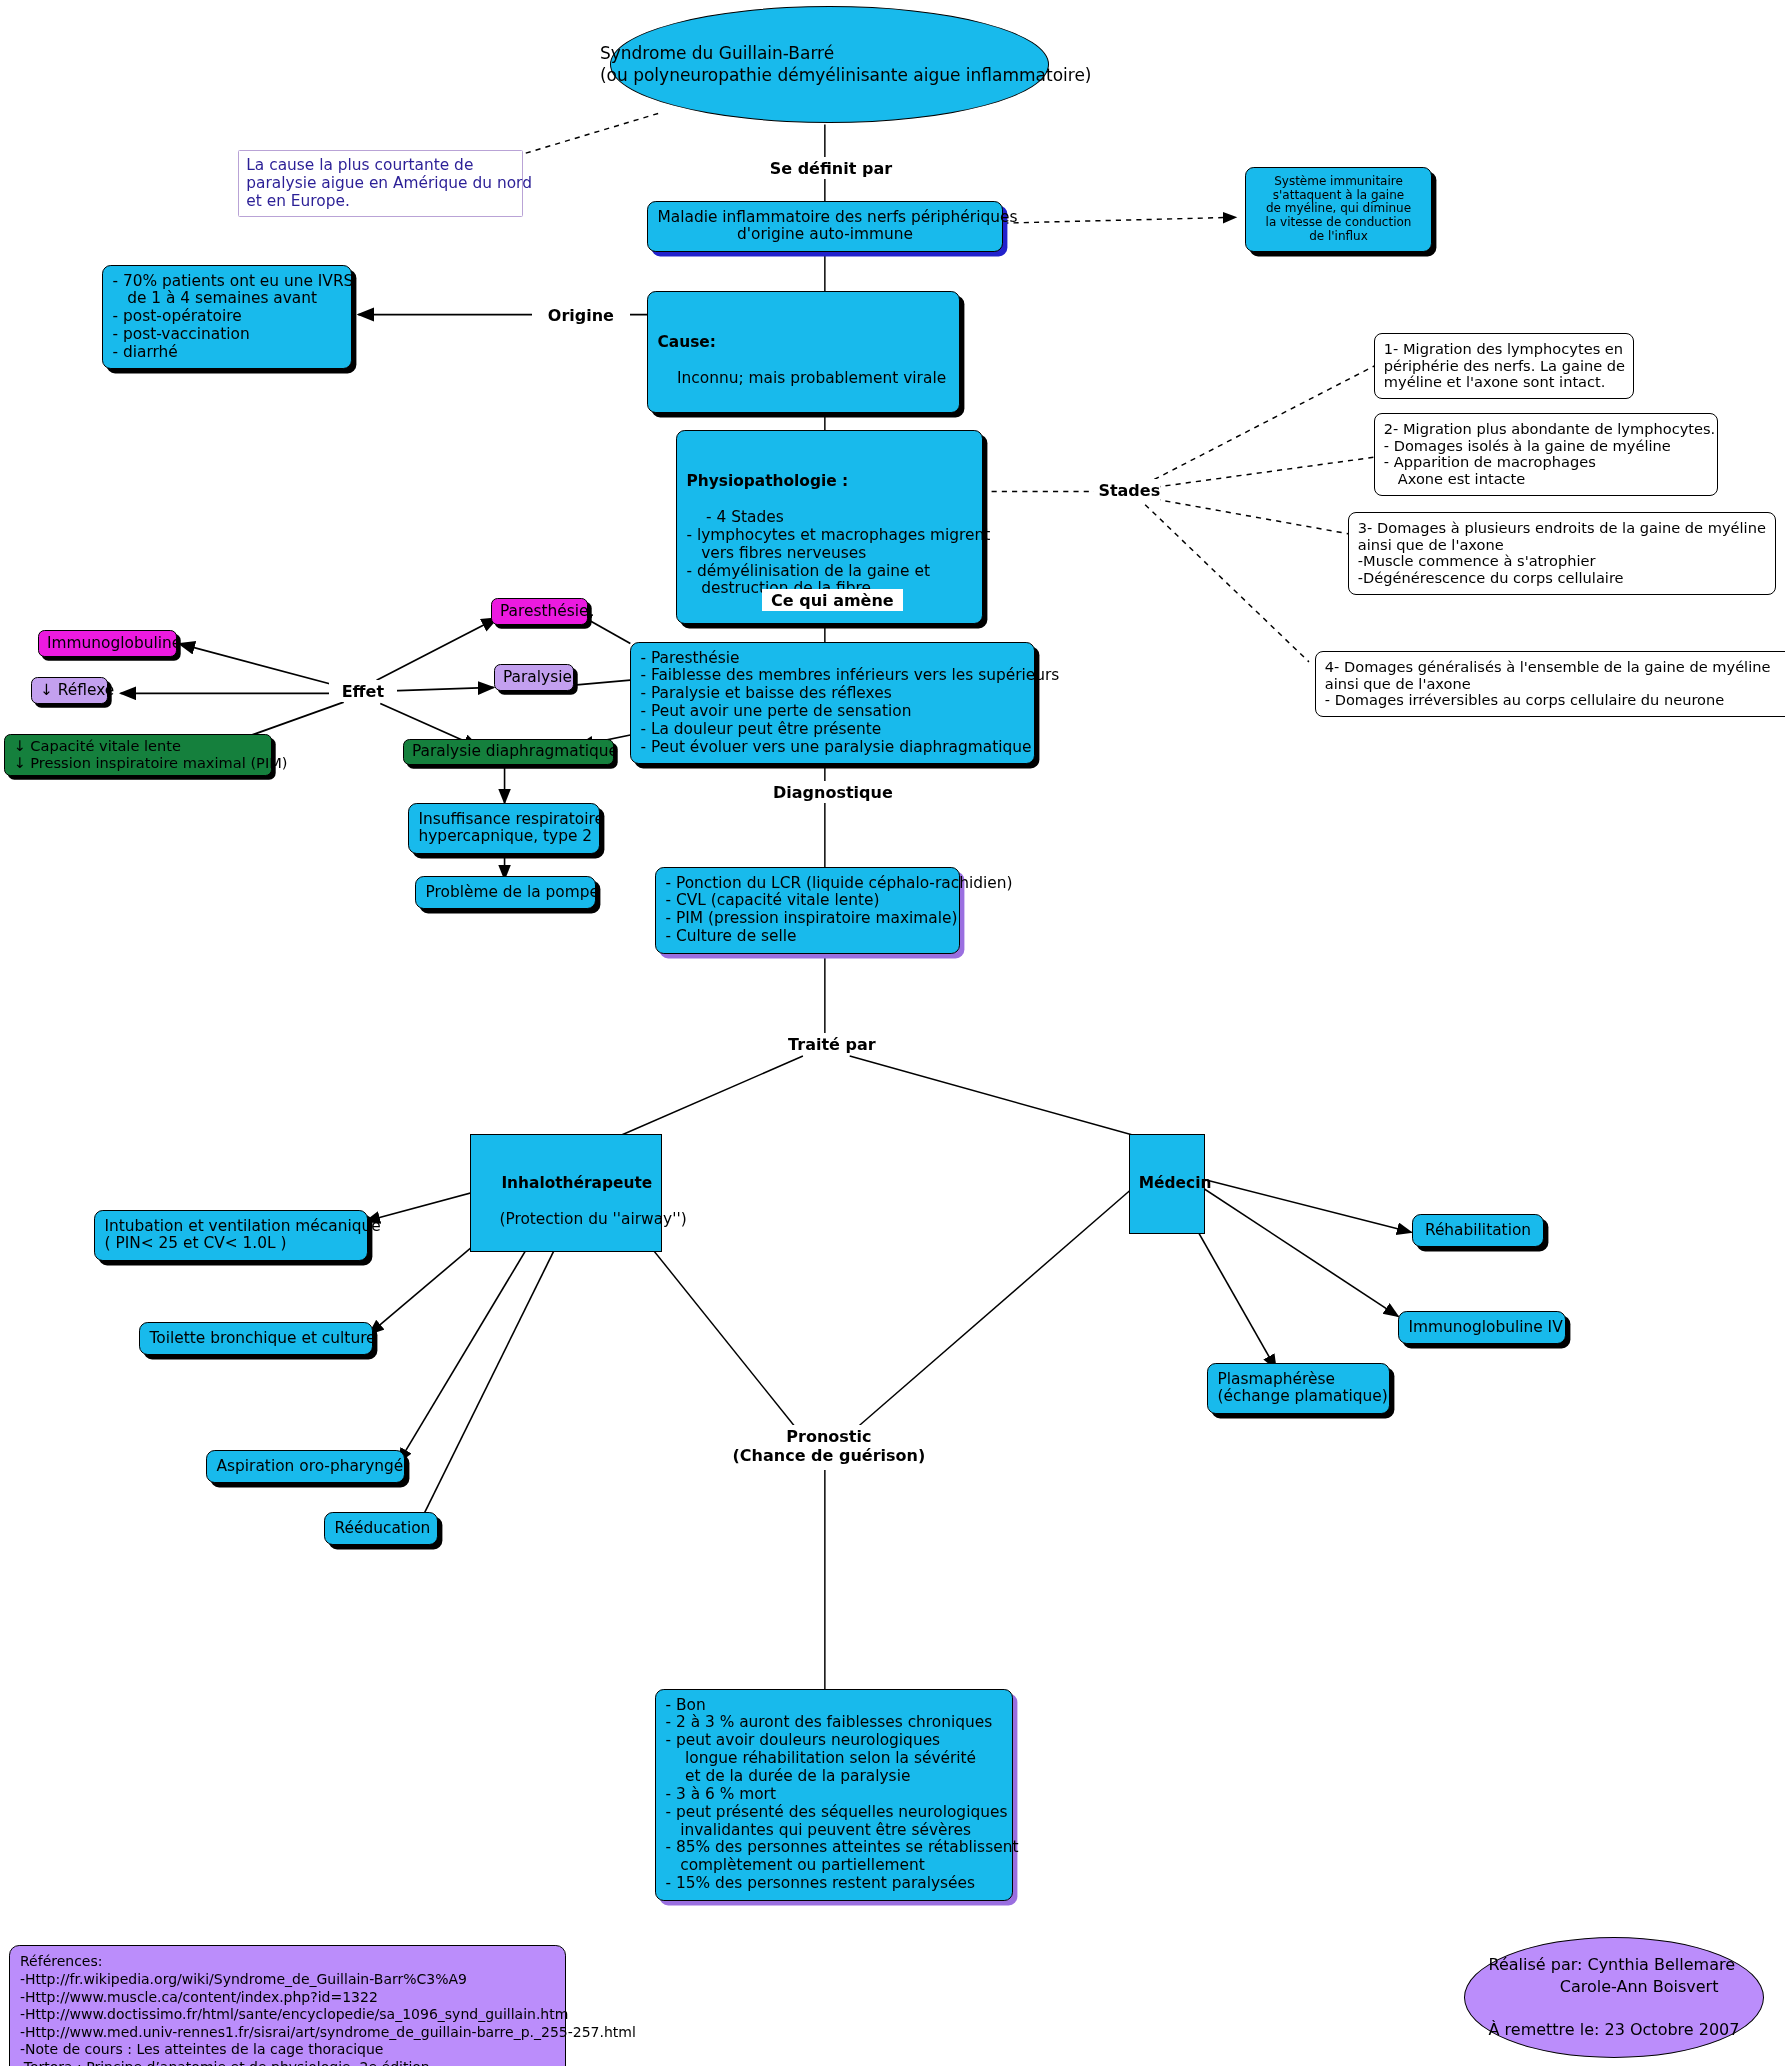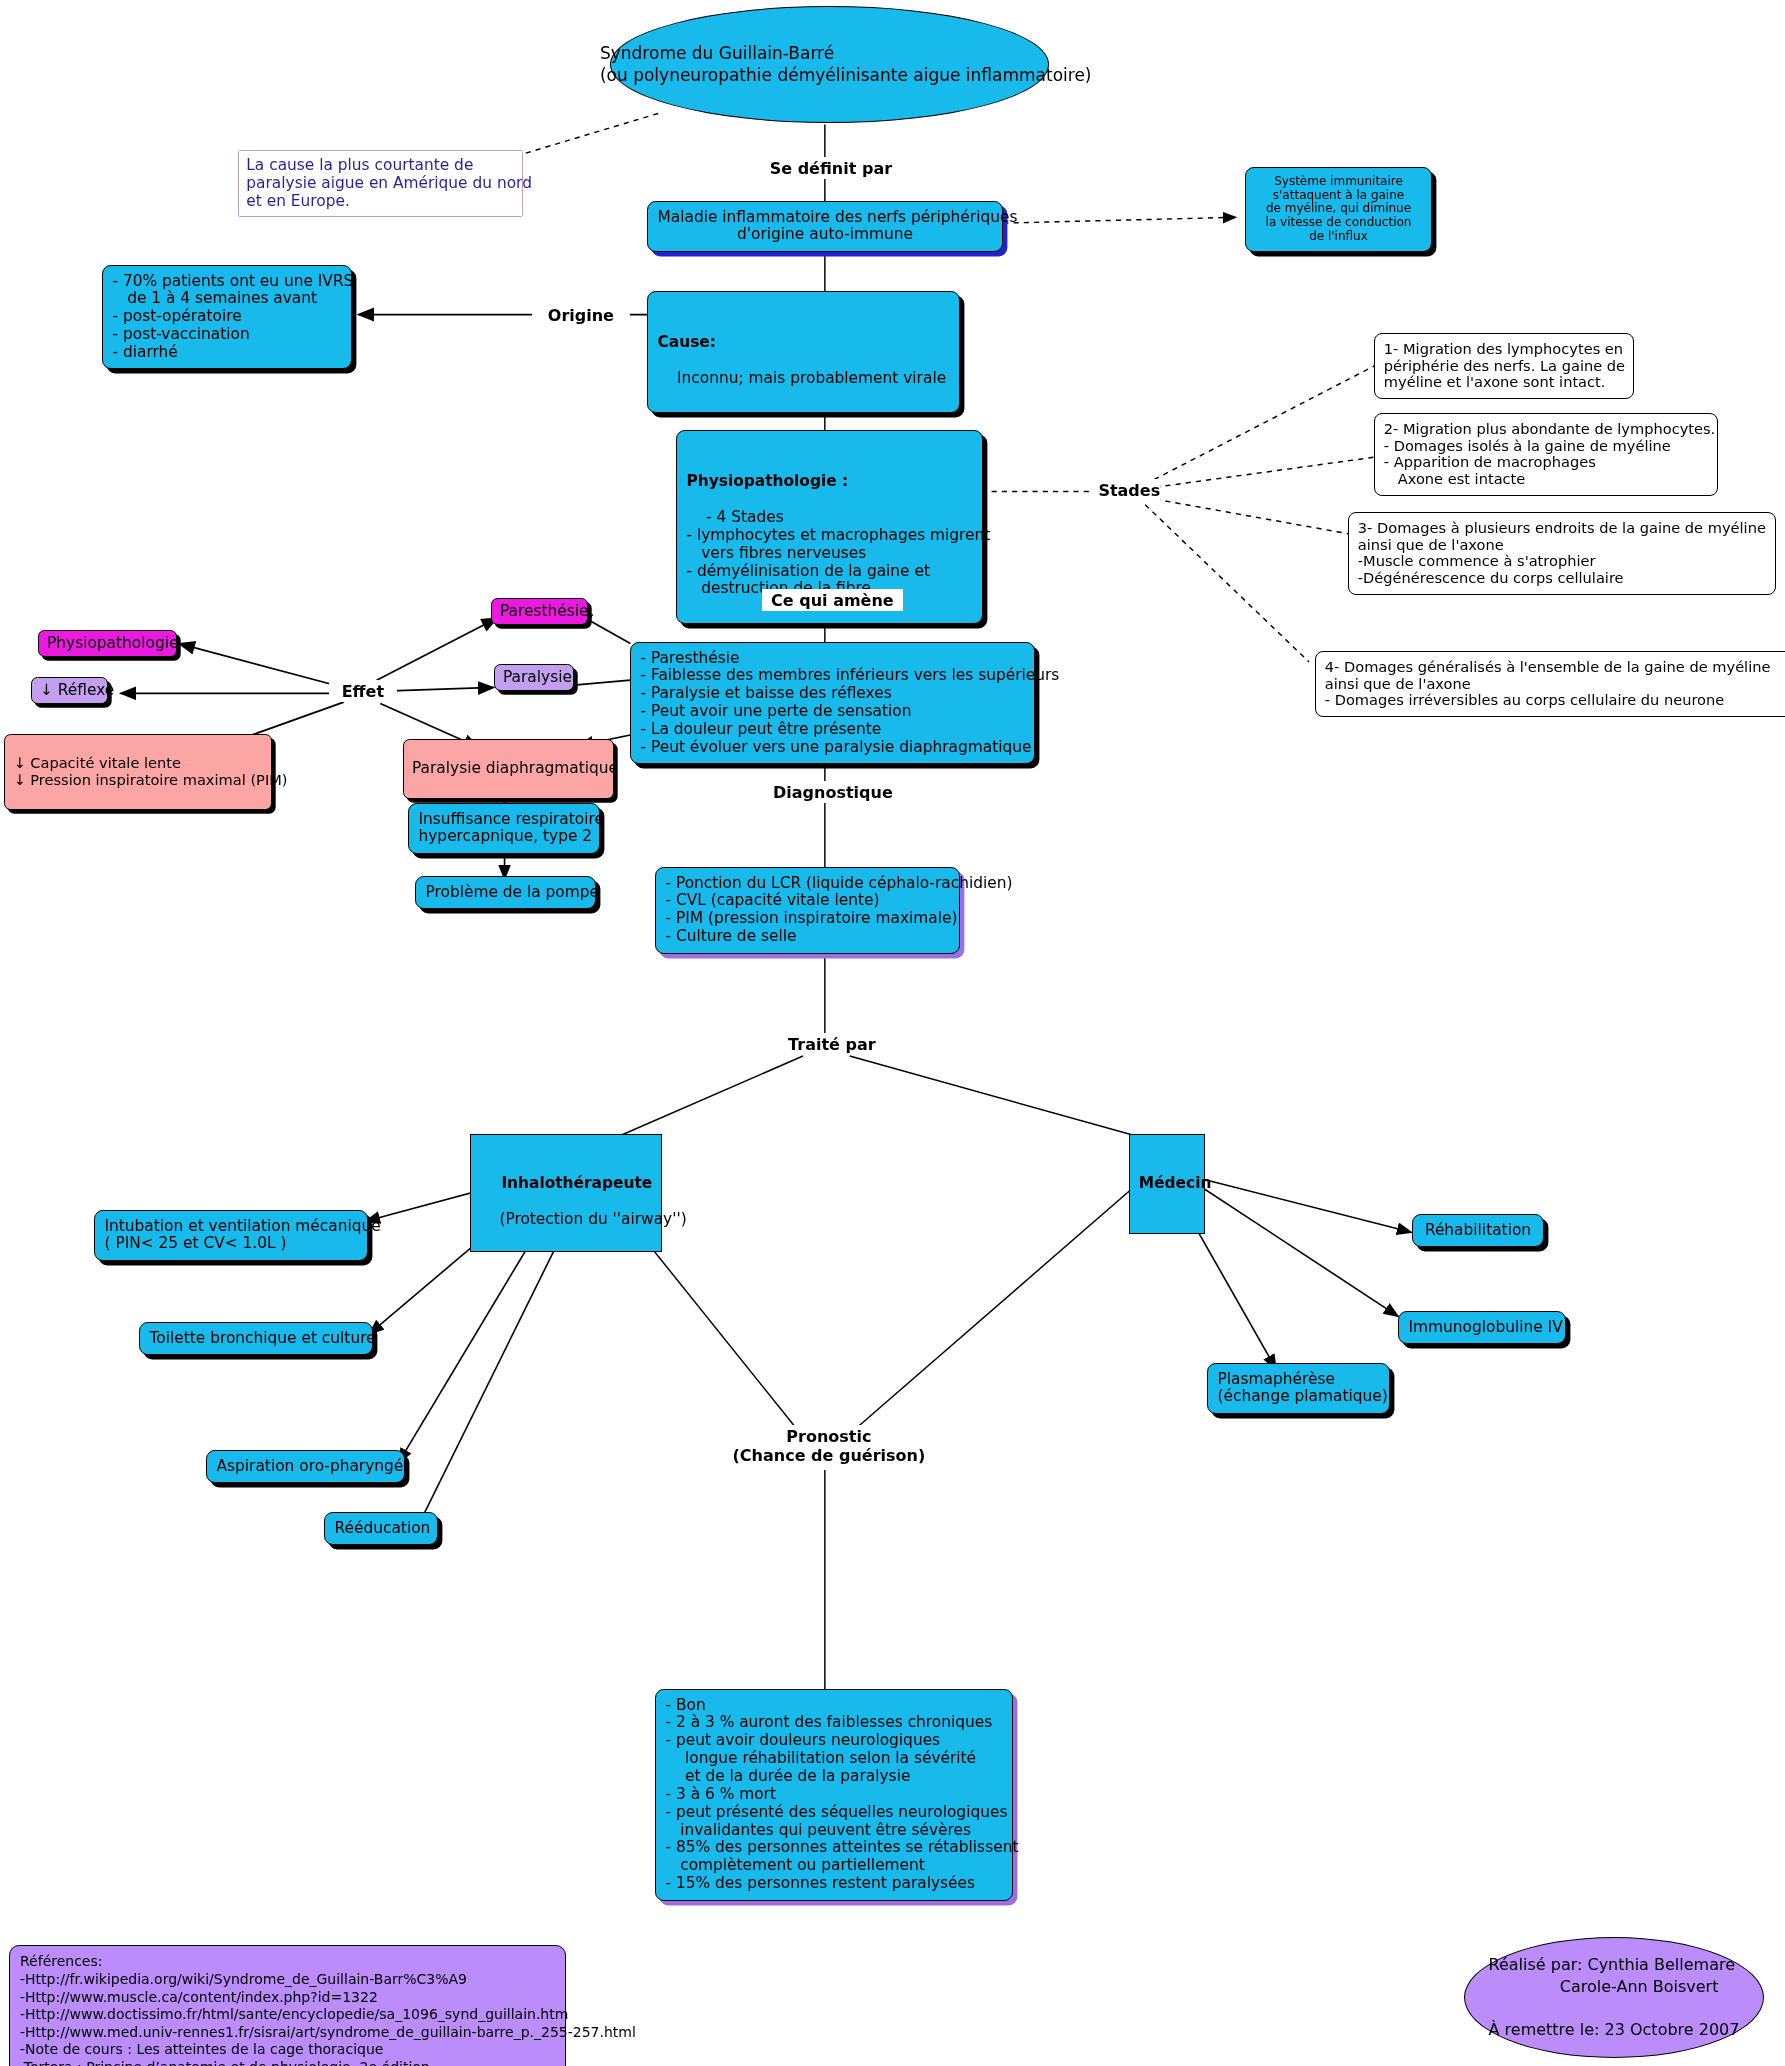--- a/index.html
+++ b/index.html
@@ -99,25 +99,25 @@
   
   .violet {
     background: #c3a0ef;
     border: 1.5px solid #000000;
     border-radius: 6.6px;
     box-shadow: 3.7px 3.7px 0 #000000;
     padding: 3.7px 8px;
   }
   
   .cyan {
-    background: #fca5a5;
+    background: #15803d;
     border: 1.5px solid #000000;
     border-radius: 6.6px;
     box-shadow: 3.7px 3.7px 0 #000000;
-    padding: 20px 8px;
+    padding: 3px 8px;
   }
   
   .refs {
     background: #bb8dfb;
     border: 1.1px solid #000000;
     border-radius: 10.2px;
     padding: 7.3px 10.2px;
     font-size: 14px;
     line-height: 1.26;
   }
@@ -318,21 +318,21 @@
 - Faiblesse des membres inférieurs vers les supérieurs
 - Paralysie et baisse des réflexes
 - Peut avoir une perte de sensation
 - La douleur peut être présente
 - Peut évoluer vers une paralysie diaphragmatique</div>
 
   <div class="linklabel" style="left:329px; top:680px; width:59px;">Effet</div>
 
   <div class="node magenta" style="left:491px; top:598px; width:97px; text-align:center;">Paresthésie</div>
 
-  <div class="node magenta" style="left:38px; top:630px; width:139px; text-align:center;">Physiopathologie</div>
+  <div class="node magenta" style="left:38px; top:630px; width:139px; text-align:center;">Immunoglobuline</div>
 
   <div class="node violet" style="left:31px; top:677px; width:77px; text-align:center;">↓ Réflexe</div>
 
   <div class="node violet" style="left:494px; top:664px; width:80px; text-align:center;">Paralysie</div>
 
   <div class="node cyan" style="left:4.4px; top:734px; width:268px; font-size:14.6px;">↓ Capacité vitale lente
 ↓ Pression inspiratoire maximal (PIM)</div>
 
   <div class="node cyan" style="left:403px; top:739px; width:211px; text-align:center;">Paralysie diaphragmatique</div>
 

